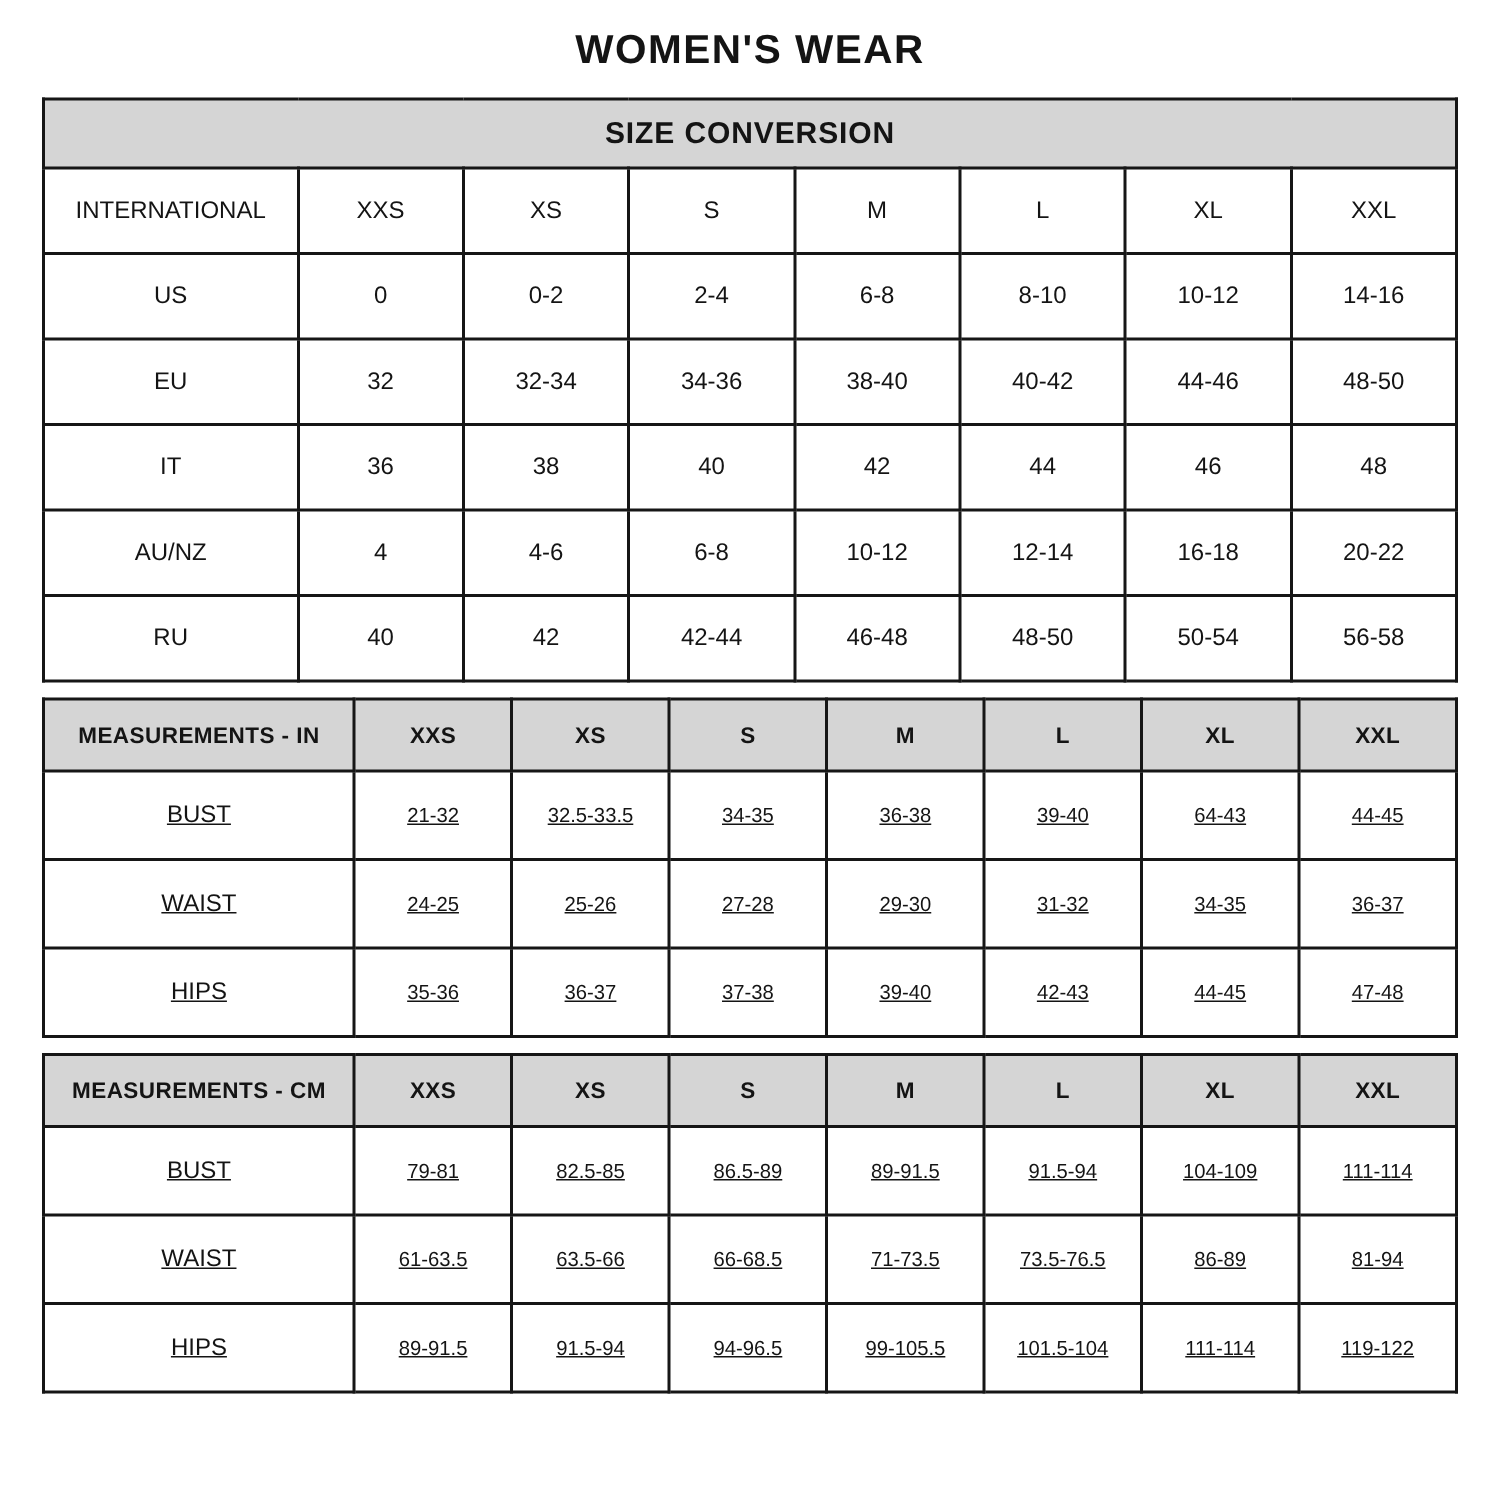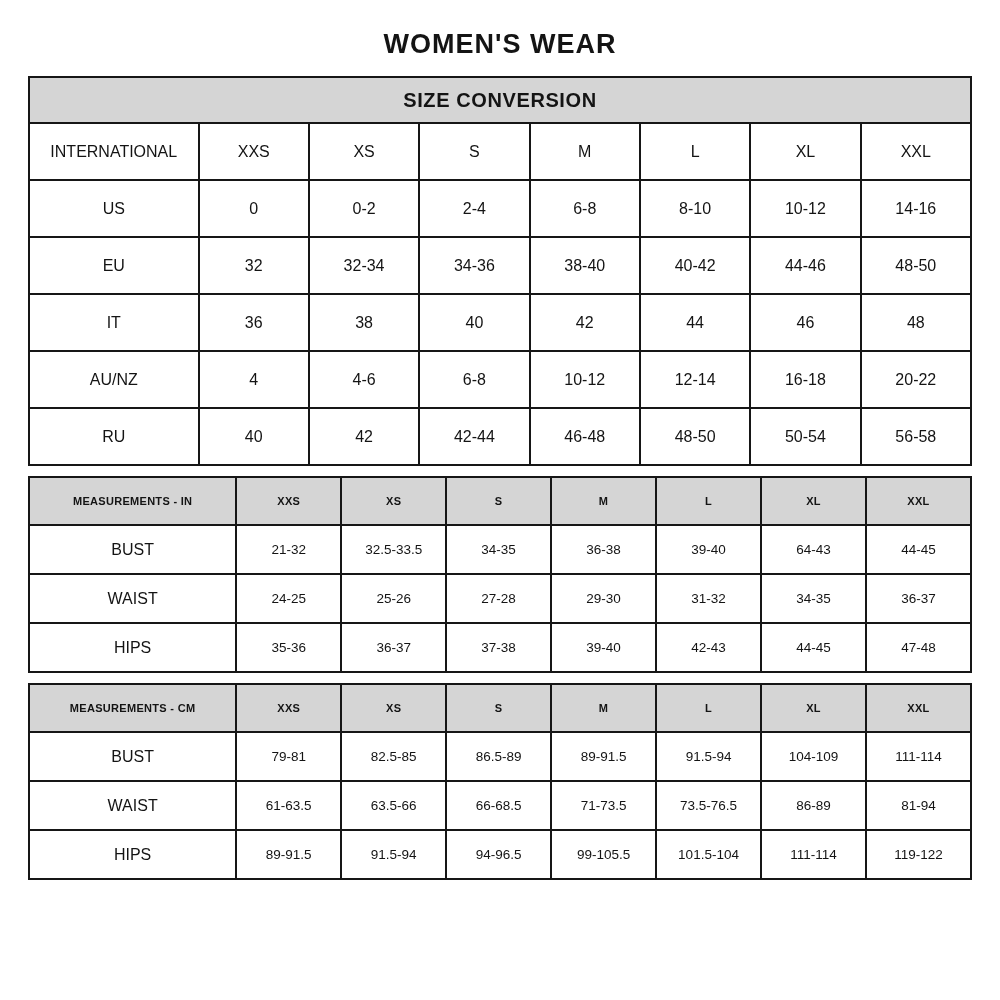--- a/index.html
+++ b/index.html
@@ -4,21 +4,21 @@
 <style>
   * { box-sizing: border-box; }
   html, body { margin: 0; padding: 0; }
   body {
     width: 1000px;
     height: 1000px;
     background: #ffffff;
     font-family: "Liberation Sans", sans-serif;
     color: #141414;
   }
-  .page { padding: 21px 28px 0 28px; }
+  .page { padding: 10px 28px 0 28px; }
   .page-title {
     text-align: center;
     font-size: 27px;
     font-weight: bold;
     letter-spacing: 1px;
     margin: 8px 0 16px 0;
   }
   table {
     width: 100%;
     border-collapse: collapse;
@@ -38,25 +38,25 @@
     font-weight: bold;
     letter-spacing: 0.6px;
   }
   .t1 td { height: 57px; font-size: 16px; border-radius: 17px; }
   .t1 col.c0 { width: 18%; }
   
   .m-table { margin-top: 10px; }
   .m-table th {
     height: 48px;
     background: #d5d5d5;
-    font-size: 11px;
+    font-size: 15px;
     font-weight: bold;
     letter-spacing: 0.3px;
   }
-  .m-table td { height: 49px; font-size: 13.5px; }
+  .m-table td { height: 59px; font-size: 13.5px; text-decoration: underline; }
   .m-table td.lbl { font-size: 16px; }
   .m-table col.c0 { width: 22%; }
 </style>
 </head>
 <body>
 
 <div class="page">
 
   <h1 class="page-title">WOMEN'S WEAR</h1>
 

